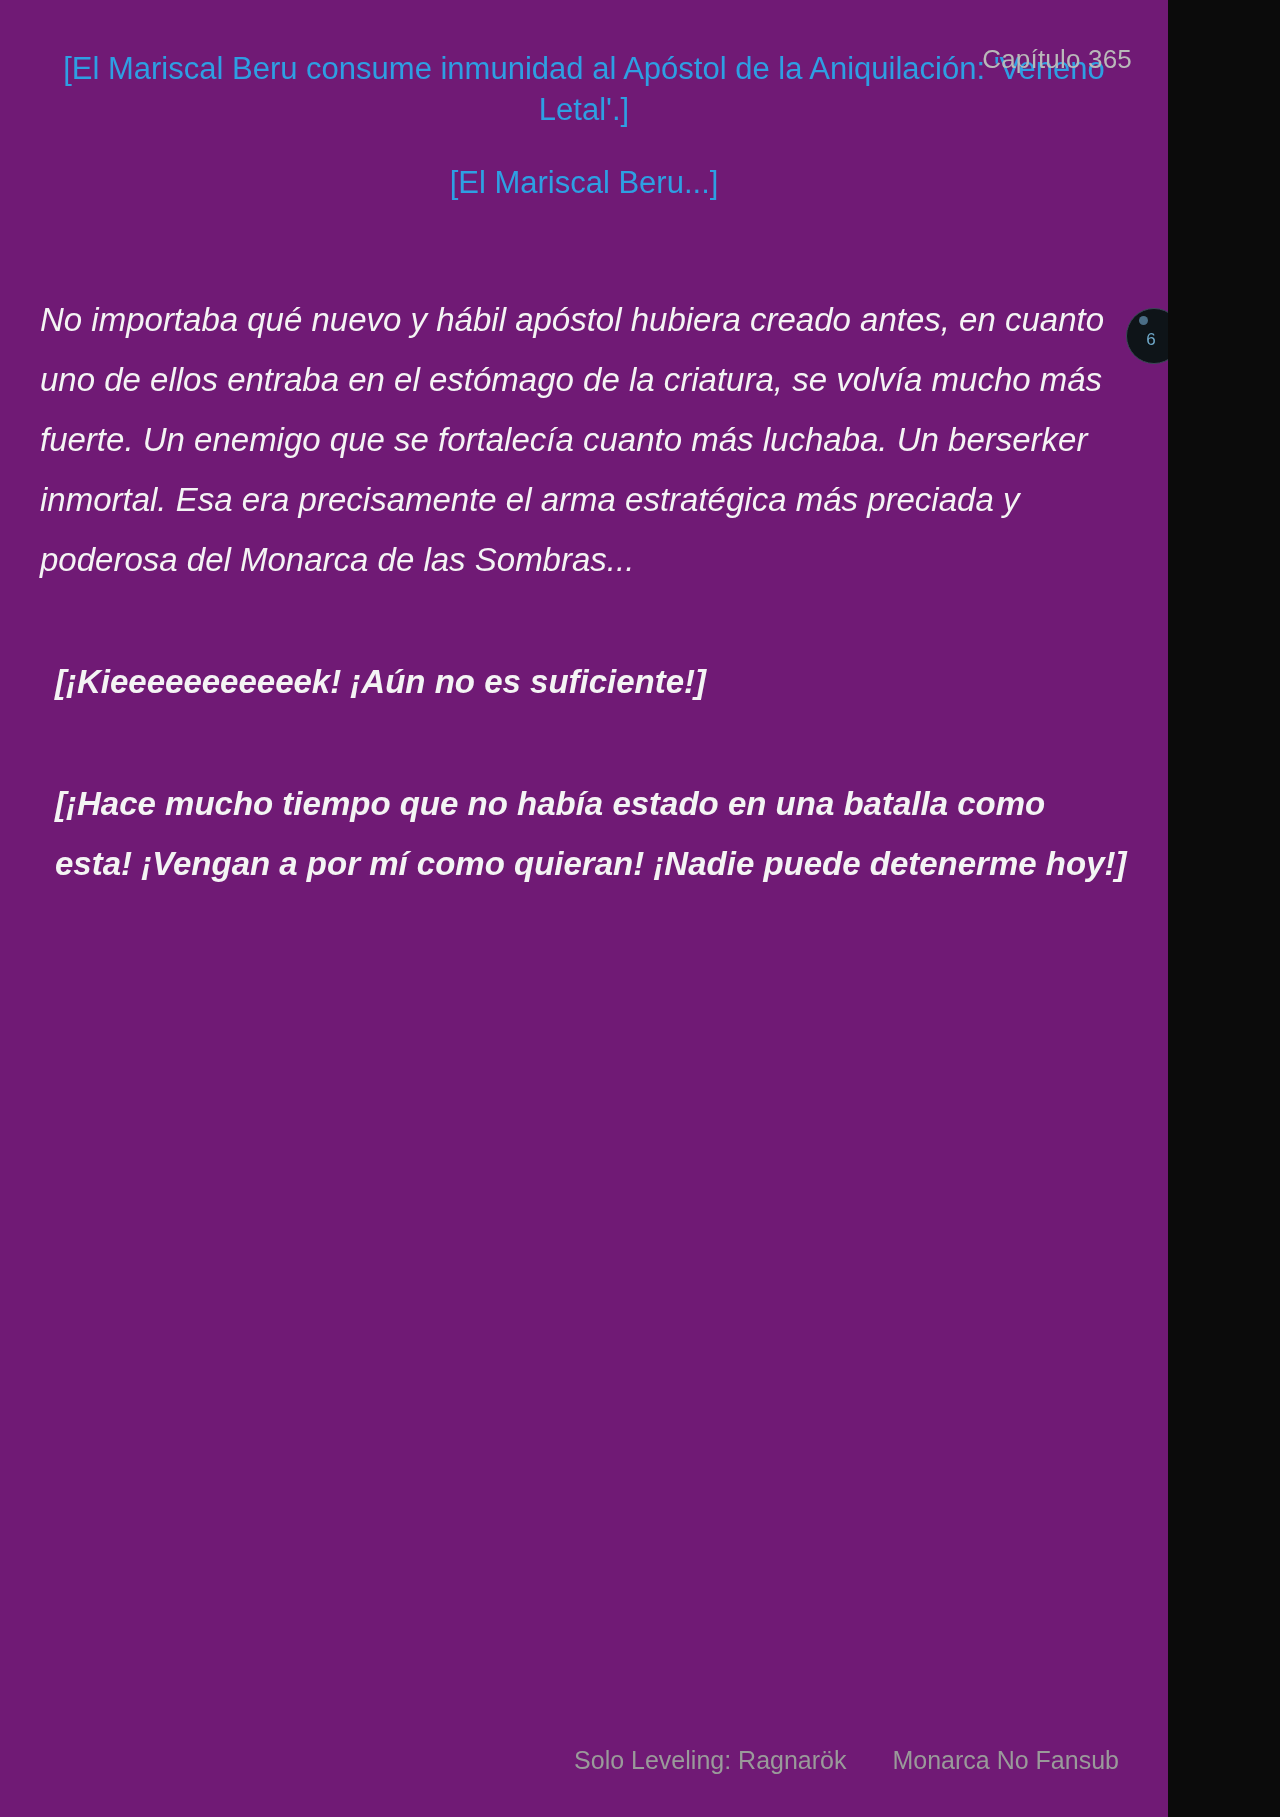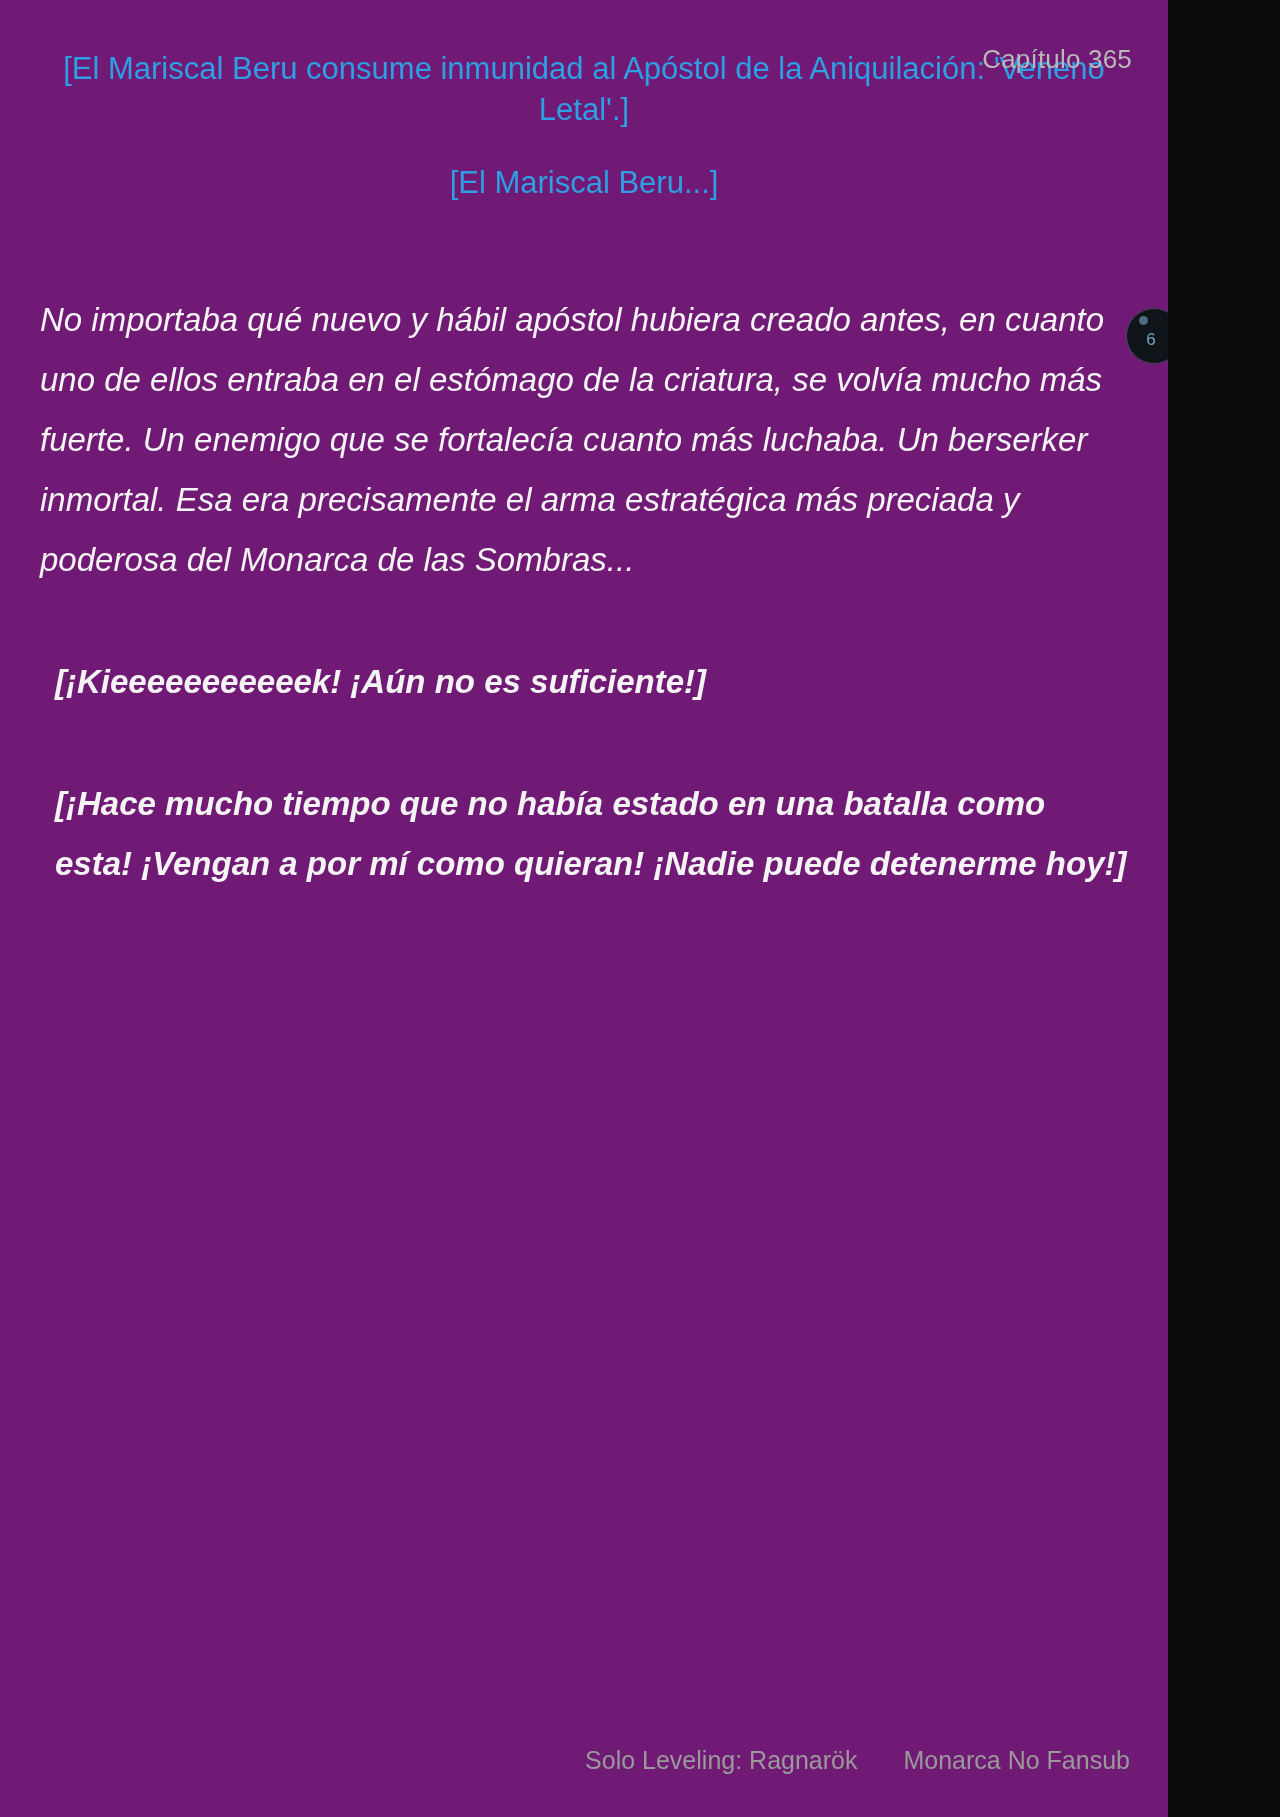--- a/index.html
+++ b/index.html
@@ -107,21 +107,21 @@
 
   
   .footer {
     position: absolute;
     bottom: 42px;
     left: 0;
     right: 0;
     display: flex;
     justify-content: flex-end;
     gap: 46px;
-    padding-right: 38px;
+    padding-right: 49px;
     box-sizing: border-box;
   }
   .footer-item {
     font-size: 25px;
     color: #9a9a9a;
   }
 </style>
 </head>
 <body>
 

